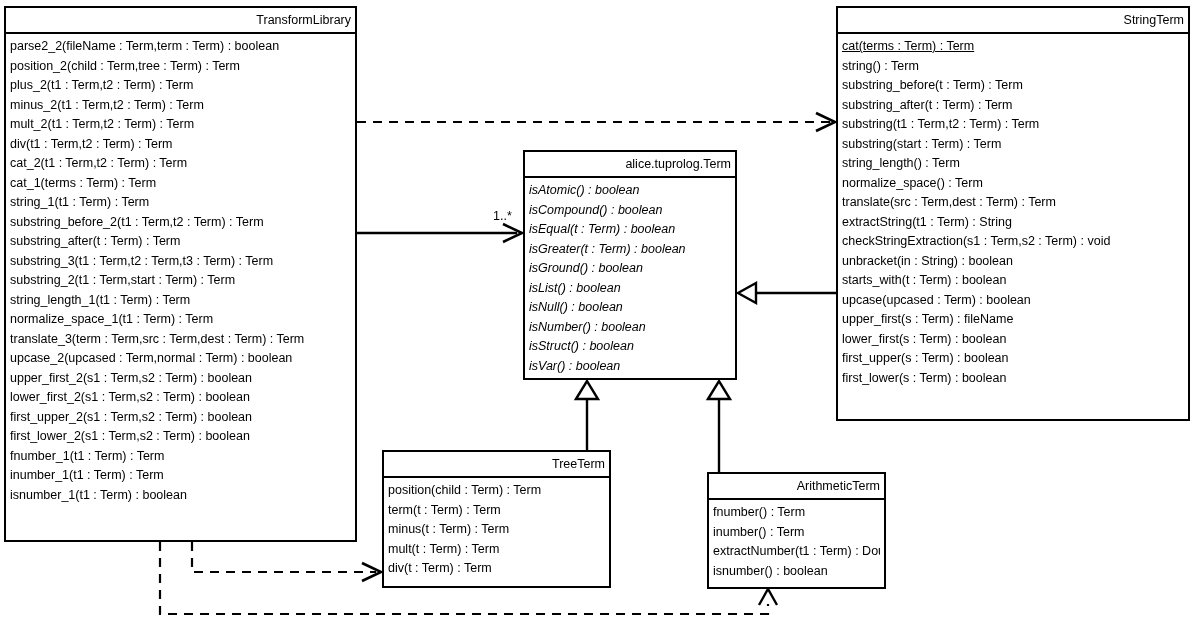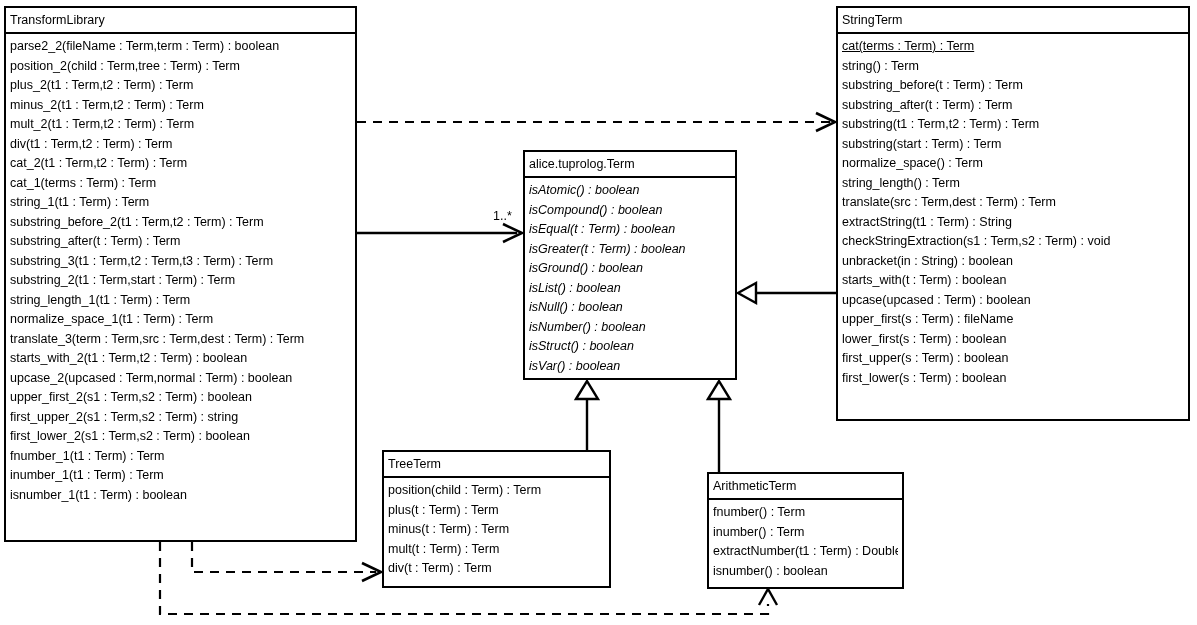--- a/index.html
+++ b/index.html
@@ -23,21 +23,21 @@
     pointer-events: none;
   }
   .uml-class {
     position: absolute;
     box-sizing: border-box;
     border: 2px solid #000000;
     background: #ffffff;
     z-index: 5;
   }
   .uml-title {
-    text-align: left;
+    text-align: right;
     font-size: 12.5px;
     color: #000000;
     padding: 5px 4px 5px 4px;
     border-bottom: 2px solid #000000;
     line-height: 14px;
     white-space: nowrap;
     overflow: hidden;
   }
   .uml-members {
     padding: 3px 4px 4px 0;
@@ -121,42 +121,42 @@
       <div class="uml-member">cat_2(t1 : Term,t2 : Term) : Term</div>
       <div class="uml-member">cat_1(terms : Term) : Term</div>
       <div class="uml-member">string_1(t1 : Term) : Term</div>
       <div class="uml-member">substring_before_2(t1 : Term,t2 : Term) : Term</div>
       <div class="uml-member">substring_after(t : Term) : Term</div>
       <div class="uml-member">substring_3(t1 : Term,t2 : Term,t3 : Term) : Term</div>
       <div class="uml-member">substring_2(t1 : Term,start : Term) : Term</div>
       <div class="uml-member">string_length_1(t1 : Term) : Term</div>
       <div class="uml-member">normalize_space_1(t1 : Term) : Term</div>
       <div class="uml-member">translate_3(term : Term,src : Term,dest : Term) : Term</div>
-      <div class="uml-member">starts_with_2(t1 : Term,t2 : Term) : boolean</div>
       <div class="uml-member">upcase_2(upcased : Term,normal : Term) : boolean</div>
       <div class="uml-member">upper_first_2(s1 : Term,s2 : Term) : boolean</div>
-      <div class="uml-member">first_upper_2(s1 : Term,s2 : Term) : string</div>
+      <div class="uml-member">lower_first_2(s1 : Term,s2 : Term) : boolean</div>
+      <div class="uml-member">first_upper_2(s1 : Term,s2 : Term) : boolean</div>
       <div class="uml-member">first_lower_2(s1 : Term,s2 : Term) : boolean</div>
       <div class="uml-member">fnumber_1(t1 : Term) : Term</div>
       <div class="uml-member">inumber_1(t1 : Term) : Term</div>
       <div class="uml-member">isnumber_1(t1 : Term) : boolean</div>
     </div>
   </div>
 
   <div class="uml-class" style="left:836px; top:6px; width:354px; height:415px;">
     <div class="uml-title">StringTerm</div>
     <div class="uml-members">
       <div class="uml-member static">cat(terms : Term) : Term</div>
       <div class="uml-member">string() : Term</div>
       <div class="uml-member">substring_before(t : Term) : Term</div>
       <div class="uml-member">substring_after(t : Term) : Term</div>
       <div class="uml-member">substring(t1 : Term,t2 : Term) : Term</div>
       <div class="uml-member">substring(start : Term) : Term</div>
+      <div class="uml-member">string_length() : Term</div>
       <div class="uml-member">normalize_space() : Term</div>
-      <div class="uml-member">string_length() : Term</div>
       <div class="uml-member">translate(src : Term,dest : Term) : Term</div>
       <div class="uml-member">extractString(t1 : Term) : String</div>
       <div class="uml-member">checkStringExtraction(s1 : Term,s2 : Term) : void</div>
       <div class="uml-member">unbracket(in : String) : boolean</div>
       <div class="uml-member">starts_with(t : Term) : boolean</div>
       <div class="uml-member">upcase(upcased : Term) : boolean</div>
       <div class="uml-member">upper_first(s : Term) : fileName</div>
       <div class="uml-member">lower_first(s : Term) : boolean</div>
       <div class="uml-member">first_upper(s : Term) : boolean</div>
       <div class="uml-member">first_lower(s : Term) : boolean</div>
@@ -176,28 +176,28 @@
       <div class="uml-member">isNumber() : boolean</div>
       <div class="uml-member">isStruct() : boolean</div>
       <div class="uml-member">isVar() : boolean</div>
     </div>
   </div>
 
   <div class="uml-class" style="left:382px; top:450px; width:229px; height:138px;">
     <div class="uml-title">TreeTerm</div>
     <div class="uml-members">
       <div class="uml-member">position(child : Term) : Term</div>
-      <div class="uml-member">plus(t : Term) : Term</div>
+      <div class="uml-member">term(t : Term) : Term</div>
       <div class="uml-member">minus(t : Term) : Term</div>
       <div class="uml-member">mult(t : Term) : Term</div>
       <div class="uml-member">div(t : Term) : Term</div>
     </div>
   </div>
 
-  <div class="uml-class" style="left:707px; top:472px; width:197px; height:117px;">
+  <div class="uml-class" style="left:707px; top:472px; width:179px; height:117px;">
     <div class="uml-title">ArithmeticTerm</div>
     <div class="uml-members">
       <div class="uml-member">fnumber() : Term</div>
       <div class="uml-member">inumber() : Term</div>
       <div class="uml-member">extractNumber(t1 : Term) : Double</div>
       <div class="uml-member">isnumber() : boolean</div>
     </div>
   </div>
 
 </div>

